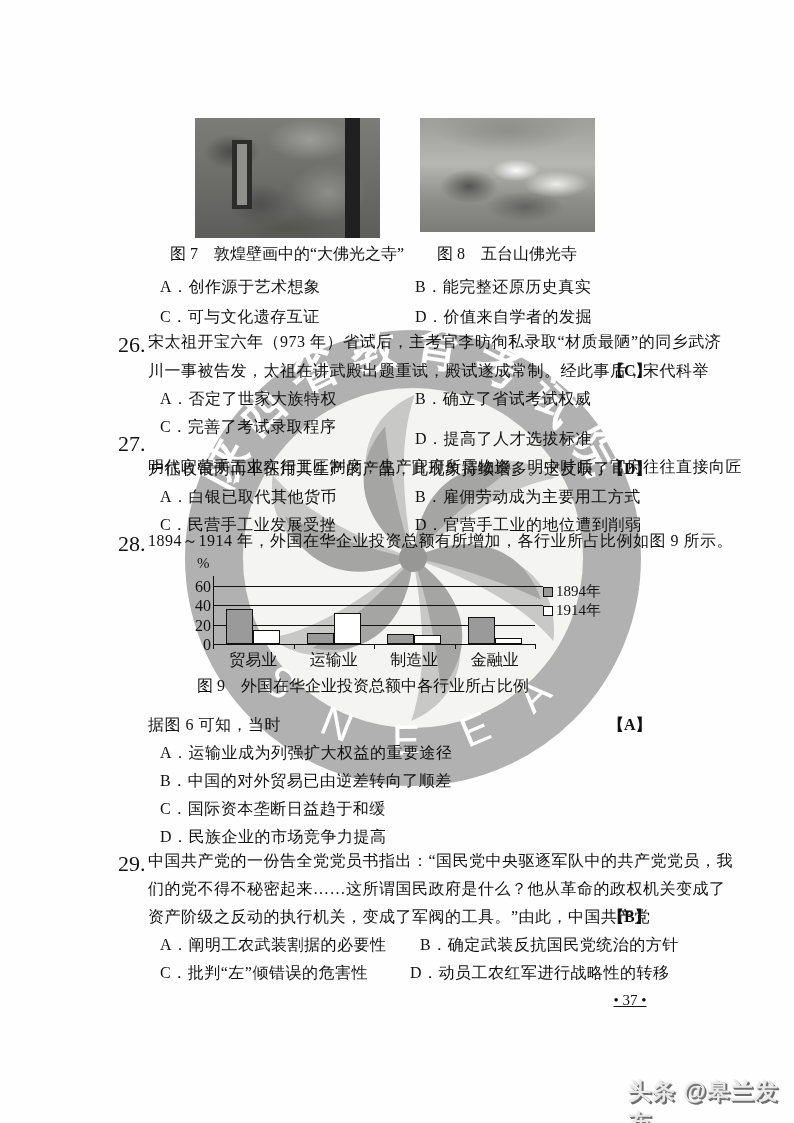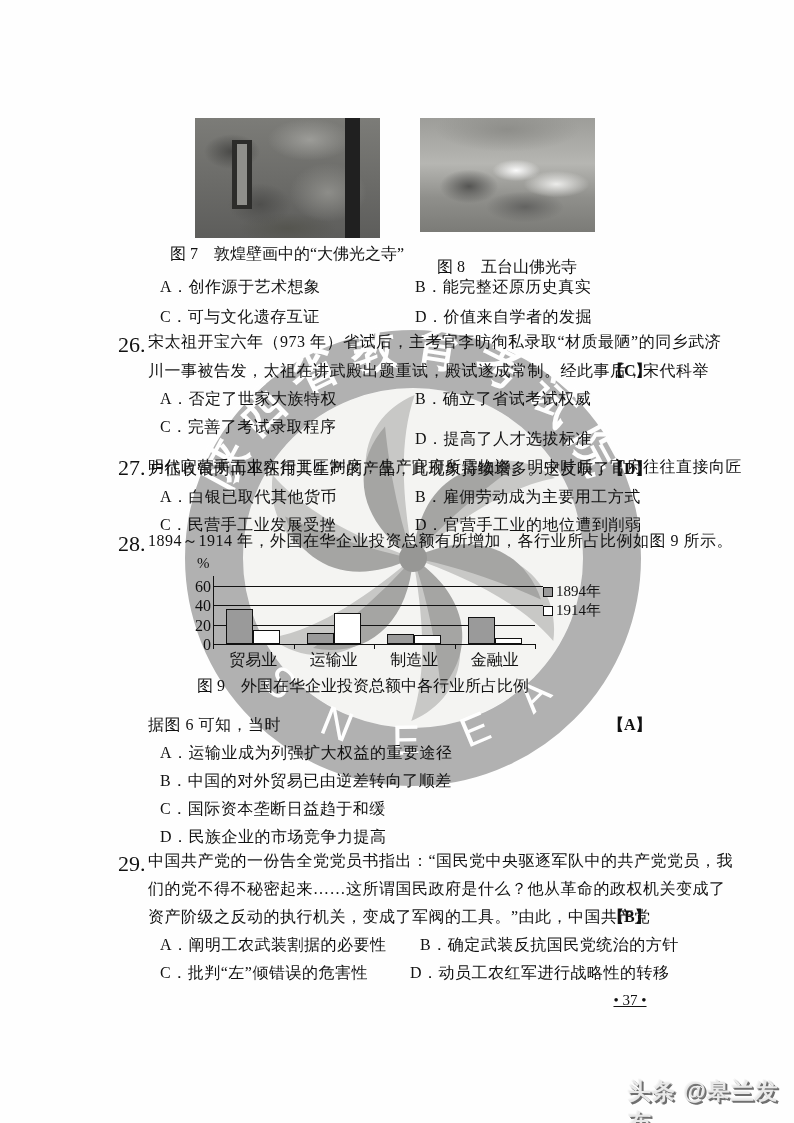--- a/index.html
+++ b/index.html
@@ -89,37 +89,37 @@
   <div class="content">
 
     <div id="fig7" class="fig">
       <span class="cartouche">
           <i></i>
         </span>
     </div>
     <div id="fig8" class="fig"></div>
 
     <div class="caption" style="left:137px;top:244px;width:300px;">图 7　敦煌壁画中的“大佛光之寺”</div>
-    <div class="caption" style="left:357px;top:244px;width:300px;margin-top:13px;">图 8　五台山佛光寺</div>
+    <div class="caption" style="left:357px;top:244px;width:300px;">图 8　五台山佛光寺</div>
 
     <div class="line" style="left:160px;top:277px;">A．创作源于艺术想象</div>
     <div class="line" style="left:415px;top:277px;">B．能完整还原历史真实</div>
     <div class="line" style="left:160px;top:307px;">C．可与文化遗存互证</div>
     <div class="line" style="left:415px;top:307px;">D．价值来自学者的发掘</div>
 
     <div class="qnum" style="left:118px;top:332px;">26.</div>
     <div class="line" style="left:148px;top:332px;">宋太祖开宝六年（973 年）省试后，主考官李昉徇私录取“材质最陋”的同乡武济</div>
     <div class="line" style="left:148px;top:361px;">川一事被告发，太祖在讲武殿出题重试，殿试遂成常制。经此事后，宋代科举</div>
     <div class="ans" style="left:608px;top:361px;">【C】</div>
     <div class="line" style="left:160px;top:389px;">A．否定了世家大族特权</div>
     <div class="line" style="left:415px;top:389px;">B．确立了省试考试权威</div>
     <div class="line" style="left:160px;top:417px;">C．完善了考试录取程序</div>
     <div class="line" style="left:415px;top:429px;">D．提高了人才选拔标准</div>
 
-    <div class="qnum" style="left:118px;top:431px;margin-top:24px;">27.</div>
+    <div class="qnum" style="left:118px;top:431px;">27.</div>
     <div class="line" style="left:148px;top:457px;">明代官营手工业实行工匠制度，生产官府所需物资。明中叶后，官府往往直接向匠</div>
     <div class="line" style="left:148px;top:459px;">户征收银两而不征用其生产的产品，此现象持续增多。这反映了</div>
     <div class="ans" style="left:608px;top:459px;">【D】</div>
     <div class="line" style="left:160px;top:487px;">A．白银已取代其他货币</div>
     <div class="line" style="left:415px;top:487px;">B．雇佣劳动成为主要用工方式</div>
     <div class="line" style="left:160px;top:515px;">C．民营手工业发展受挫</div>
     <div class="line" style="left:415px;top:515px;">D．官营手工业的地位遭到削弱</div>
 
     <div class="qnum" style="left:118px;top:531px;">28.</div>
     <div class="line" style="left:148px;top:531px;">1894～1914 年，外国在华企业投资总额有所增加，各行业所占比例如图 9 所示。</div>

